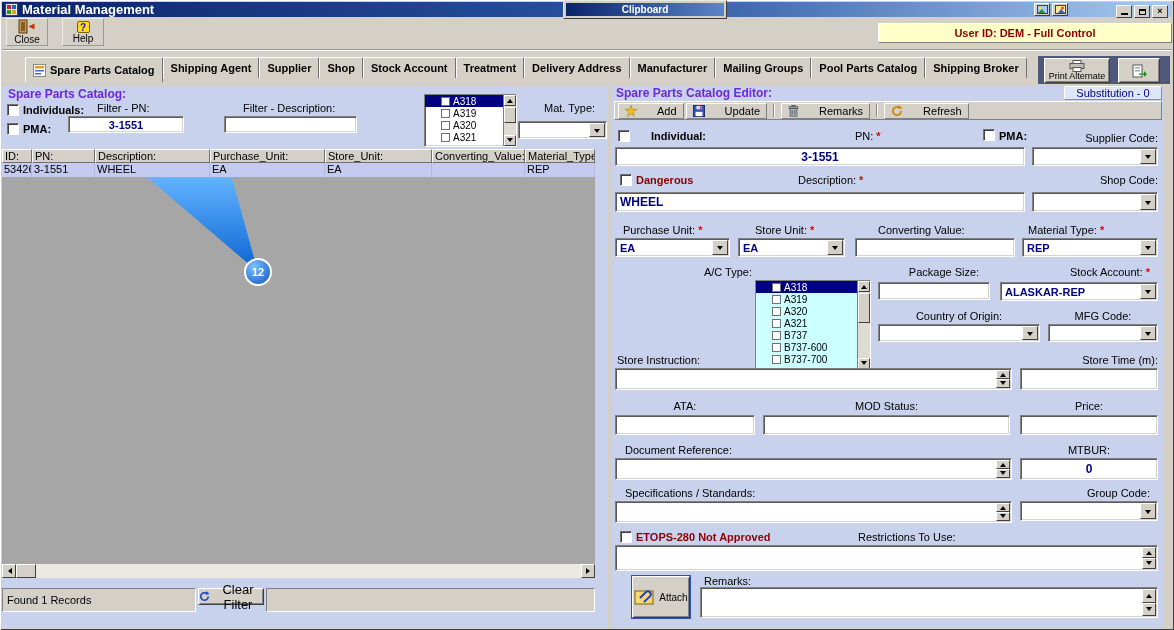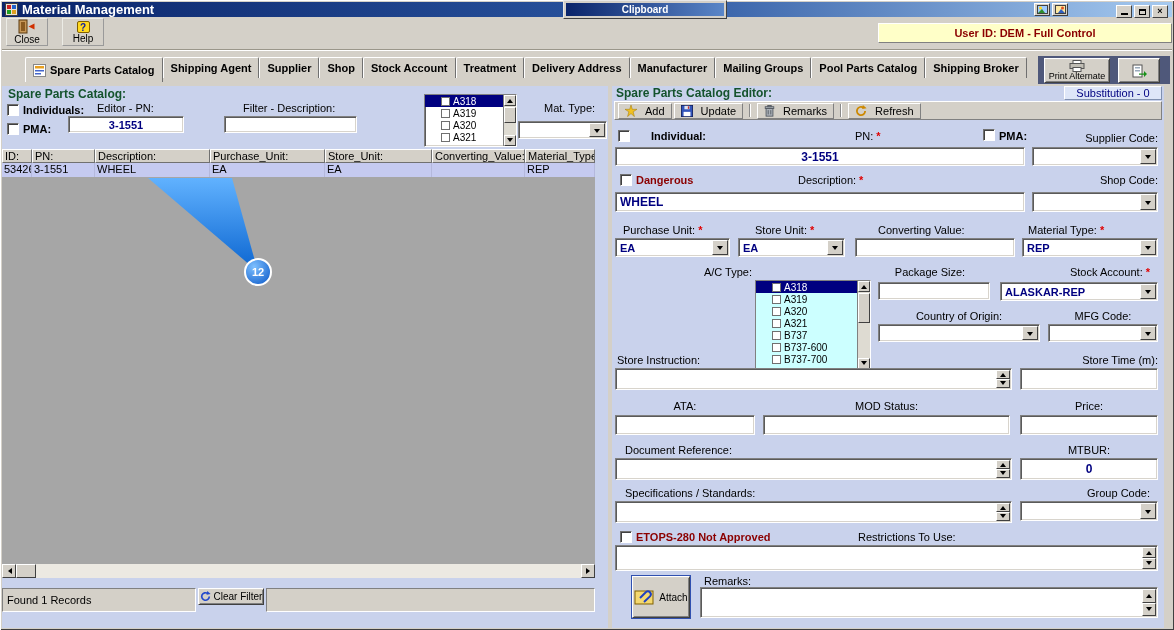--- a/index.html
+++ b/index.html
@@ -54,36 +54,36 @@
   .groove{position:absolute;left:2px;top:49px;width:1170px;height:0;border-top:1px solid #9a968a;border-bottom:1px solid #fff;}
   .tabrow{position:absolute;left:4px;top:57px;height:27px;display:flex;z-index:2;padding-left:21px;}
   .tab{position:relative;height:21px;padding:2px 7px 2px;background:#d4d0c8;border:1px solid;border-color:#fff #707070 #d4d0c8 #fff;border-bottom:none;border-radius:2px 2px 0 0;font-weight:bold;display:flex;align-items:center;gap:4px;white-space:nowrap;font-size:11px;}
   .tab.active{height:25px;z-index:3;}
   .tab-ic{display:flex;}
   .tabdark{position:absolute;left:1038px;top:56px;width:132px;height:28px;background:#4f587a;}
   .pa-btn{position:absolute;left:1044px;top:58px;width:66px;height:25px;display:flex;flex-direction:column;align-items:center;justify-content:center;font-size:9px;line-height:9px;font-family:inherit;z-index:3;}
   .ex-btn{position:absolute;left:1118px;top:58px;width:42px;height:25px;display:flex;align-items:center;justify-content:center;font-family:inherit;z-index:3;}
   .lpanel{position:absolute;left:2px;top:86px;width:606px;height:542px;background:#c9d2ec;}
   .rpanel{position:absolute;left:612px;top:86px;width:552px;height:542px;background:#c9d2ec;}
-  .ptitle{font-size:12px;font-weight:bold;color:#14532d;}
+  .ptitle{font-size:12px;font-weight:bold;color:#6d28d9;}
   .gh{position:absolute;left:0;top:63px;display:flex;height:14px;}
   .gh-c{height:14px;background:#d4d0c8;border:1px solid;border-color:#fff #707070 #707070 #fff;font-size:11px;padding:0 2px;overflow:hidden;white-space:nowrap;line-height:12px;}
   .gr{position:absolute;left:0;top:77px;display:flex;height:14px;background:#c5caf0;width:593px;}
   .gr-c{height:14px;border-right:1px solid #b4b8dc;font-size:11px;padding:0 2px;white-space:nowrap;line-height:13px;overflow:hidden;}
   .gempty{position:absolute;left:0;top:91px;width:593px;height:387px;background:#a6a6a6;}
   .callout{position:absolute;left:0;top:91px;pointer-events:none;}
   .hs{position:absolute;left:0;top:478px;width:593px;height:14px;background:#ece9e2;display:flex;align-items:stretch;}
   .hs-b{width:14px;flex:none;background:#d4d0c8;border:1px solid;border-color:#fff #404040 #404040 #fff;display:flex;align-items:center;justify-content:center;}
   .hs-thumb{width:20px;flex:none;background:#d4d0c8;border:1px solid;border-color:#fff #404040 #404040 #fff;}
   .hs-fill{flex:1;}
   .stbox{position:absolute;height:24px;background:#d4d0c8;border:1px solid;border-color:#808080 #fff #fff #808080;font-size:11px;display:flex;align-items:center;padding:0 4px;white-space:nowrap;}
-  .cf-btn{position:absolute;left:196px;top:502px;width:66px;height:17px;display:flex;align-items:center;justify-content:center;gap:3px;font-size:10px;font-family:inherit;}
+  .cf-btn{position:absolute;left:196px;top:502px;width:66px;height:17px;display:flex;align-items:center;justify-content:center;gap:3px;font-size:13px;font-family:inherit;}
   .subst{position:absolute;right:2px;top:0;width:98px;height:14px;background:#dee6f8;border:1px solid;border-color:#fff #8090b0 #8090b0 #fff;display:flex;align-items:center;justify-content:center;color:#000080;font-size:11px;}
   .ed-toolbar{position:absolute;left:2px;top:15px;width:548px;height:19px;background:#d4d0c8;border:1px solid;border-color:#fff #808080 #808080 #fff;display:flex;align-items:center;padding:0 3px;gap:2px;}
-  .edbtn{height:16px;display:flex;align-items:center;gap:8px;padding:0 6px;background:#d4d0c8;border:1px solid;border-color:#fff #808080 #808080 #fff;font-size:11px;font-family:inherit;}
+  .edbtn{height:16px;display:flex;align-items:center;gap:20px;padding:0 6px;background:#d4d0c8;border:1px solid;border-color:#fff #808080 #808080 #fff;font-size:11px;font-family:inherit;}
   .edsep{width:0;height:13px;border-left:1px solid #8a8a8a;border-right:1px solid #fff;margin:0 4px;}
   .attach{position:absolute;left:20px;top:490px;width:58px;height:42px;display:flex;flex-direction:row;align-items:center;justify-content:center;gap:1px;font-size:10px;font-family:inherit;box-shadow:0 0 0 1px #3050b0, inset 1px 1px 0 #d8d4cc, inset -1px -1px 0 #808080;}
 </style>
 </head>
 <body>
 
 <div class="screen">
 
   <div class="tbar">
     <span style="display:flex;">
@@ -212,21 +212,21 @@
   </button>
 
   <div class="lpanel">
     <span class="lbl ptitle" style="left:6px;top:2px;">Spare Parts Catalog:</span>
 
     <span class="cb sunk" style="left:5px;top:18px;"></span>
     <span class="lbl b" style="left:21px;top:18px;">Individuals:</span>
     <span class="cb sunk" style="left:5px;top:37px;"></span>
     <span class="lbl b" style="left:21px;top:37px;">PMA:</span>
 
-    <span class="lbl" style="left:95px;top:16px;">Editor - PN:</span>
+    <span class="lbl" style="left:95px;top:16px;">Filter - PN:</span>
     <div class="inp sunk" style="left:66px;top:30px;width:116px;height:17px;justify-content:center;">
       <span class="val11">3-1551</span>
     </div>
 
     <span class="lbl" style="left:241px;top:16px;">Filter - Description:</span>
     <div class="inp sunk" style="left:222px;top:30px;width:133px;height:17px;">
       <span></span>
     </div>
 
     <div class="listbox sunk" style="left:422px;top:8px;width:93px;height:53px;">
@@ -434,21 +434,21 @@
       <span></span>
     </div>
     <div class="combo sunk" style="left:410px;top:152px;width:136px;height:19px;">
       <span class="val11">REP</span>
       <span class="dd">
           <i class="td"></i>
         </span>
     </div>
 
     <span class="lbl right" style="left:50px;top:180px;width:90px;">A/C Type:</span>
-    <span class="lbl center" style="left:262px;top:180px;width:112px;">Package Size:</span>
+    <span class="lbl center" style="left:276px;top:180px;width:112px;">Package Size:</span>
     <span class="lbl right" style="left:420px;top:180px;width:118px;"><span>Stock Account:</span><span class="reqm">*</span></span>
 
     <div class="listbox sunk cyan" style="left:143px;top:194px;width:116px;height:90px;">
       <div class="lb-items cyan" id="editor-ac-list">
           <div class="lb-item sel">
             <span class="lb-cb"></span>
             <span>A318</span>
           </div>
           <div class="lb-item">
             <span class="lb-cb"></span>

